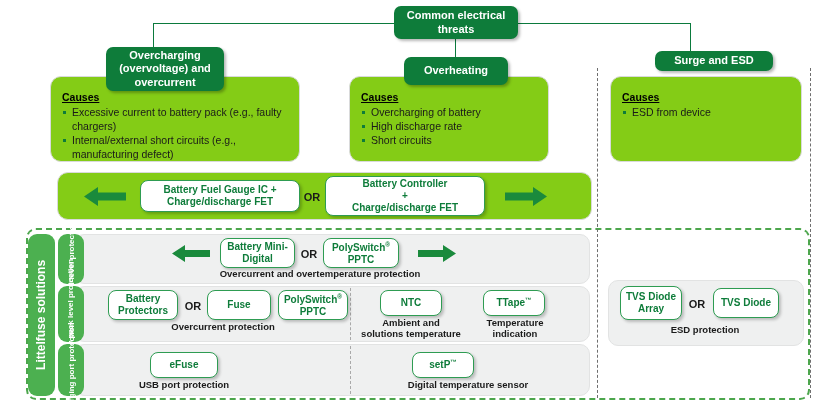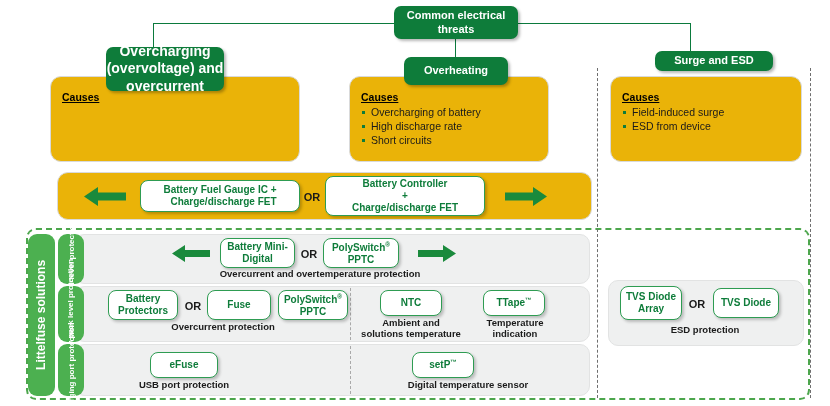--- a/index.html
+++ b/index.html
@@ -22,21 +22,21 @@
     color:#ffffff;font-weight:bold;
     display:flex;align-items:center;justify-content:center;
     text-align:center;line-height:1.22;
     box-shadow:2px 2px 3px rgba(0,0,0,.28);
     z-index:5;
   }
 
   
   .panel{
     position:absolute;box-sizing:border-box;
-    background:#eab308;border:1px solid #d9dadb;border-radius:11px;
+    background:#84cc16;border:1px solid #d9dadb;border-radius:11px;
     z-index:2;
   }
   .panel-inner{padding:10px 11px 6px 11px;}
   .causes-title{
     font-size:10.5px;font-weight:bold;color:#000;
     text-decoration:underline;margin-bottom:3px;
   }
   ul.causes{margin:0;padding:0;list-style:none;}
   ul.causes li{
     font-size:10.5px;color:#1a1a1a;line-height:1.32;
@@ -116,23 +116,27 @@
 <div class="line vline" style="left:455px;top:38px;height:20px;"></div>
 <div class="line vline" style="left:690px;top:23px;height:28px;"></div>
 
 <div class="greenbox" style="left:394px;top:6px;width:124px;height:33px;font-size:11px;">
   <span>Common electrical threats</span>
 </div>
 
 <div class="panel" style="left:50px;top:76px;width:250px;height:86px;">
   <div class="panel-inner" style="padding-top:14px;">
     <div class="causes-title">Causes</div>
+    <ul class="causes">
+      <li><span>Excessive current to battery pack (e.g., faulty chargers)</span></li>
+      <li><span>Internal/external short circuits (e.g., manufacturing defect)</span></li>
+    </ul>
   </div>
 </div>
-<div class="greenbox" style="left:106px;top:47px;width:118px;height:44px;font-size:14px;">
+<div class="greenbox" style="left:106px;top:47px;width:118px;height:44px;font-size:11px;">
   <span>Overcharging (overvoltage) and overcurrent</span>
 </div>
 
 <div class="panel" style="left:349px;top:76px;width:200px;height:86px;">
   <div class="panel-inner" style="padding-top:14px;">
     <div class="causes-title">Causes</div>
     <ul class="causes">
       <li><span>Overcharging of battery</span></li>
       <li><span>High discharge rate</span></li>
       <li><span>Short circuits</span></li>
@@ -140,39 +144,38 @@
   </div>
 </div>
 <div class="greenbox" style="left:404px;top:57px;width:104px;height:28px;font-size:11px;">
   <span>Overheating</span>
 </div>
 
 <div class="panel" style="left:610px;top:76px;width:192px;height:86px;">
   <div class="panel-inner" style="padding-top:14px;">
     <div class="causes-title">Causes</div>
     <ul class="causes">
-      <li><span>Field-induced surge</span></li>
       <li><span>ESD from device</span></li>
     </ul>
   </div>
 </div>
 <div class="greenbox" style="left:655px;top:51px;width:118px;height:20px;font-size:11px;">
   <span>Surge and ESD</span>
 </div>
 
 <div class="vdash-dark" style="left:597px;top:68px;height:330px;"></div>
 <div class="vdash-dark" style="left:810px;top:68px;height:330px;"></div>
 
 <div class="panel" style="left:57px;top:172px;width:535px;height:48px;">
 </div>
 
 <svg class="arrow" style="left:84px;top:186px;" width="42" height="21" viewBox="0 0 42 21">
   <polygon points="0,10.5 14,1 14,6.5 42,6.5 42,14.5 14,14.5 14,20" fill="#1a8a3c"></polygon>
 </svg>
-<div class="pill" style="left:140px;top:180px;width:160px;height:32px;text-align:right;">
+<div class="pill" style="left:140px;top:180px;width:160px;height:32px;">
   <span>
     <span>Battery Fuel Gauge IC +</span><br>
     <span>Charge/discharge FET</span>
   </span>
 </div>
 <div class="orlabel" style="left:300px;top:191px;width:24px;">OR</div>
 <div class="pill" style="left:325px;top:176px;width:160px;height:40px;">
   <span>
     <span>Battery Controller</span><br>
     <span>+</span><br>

